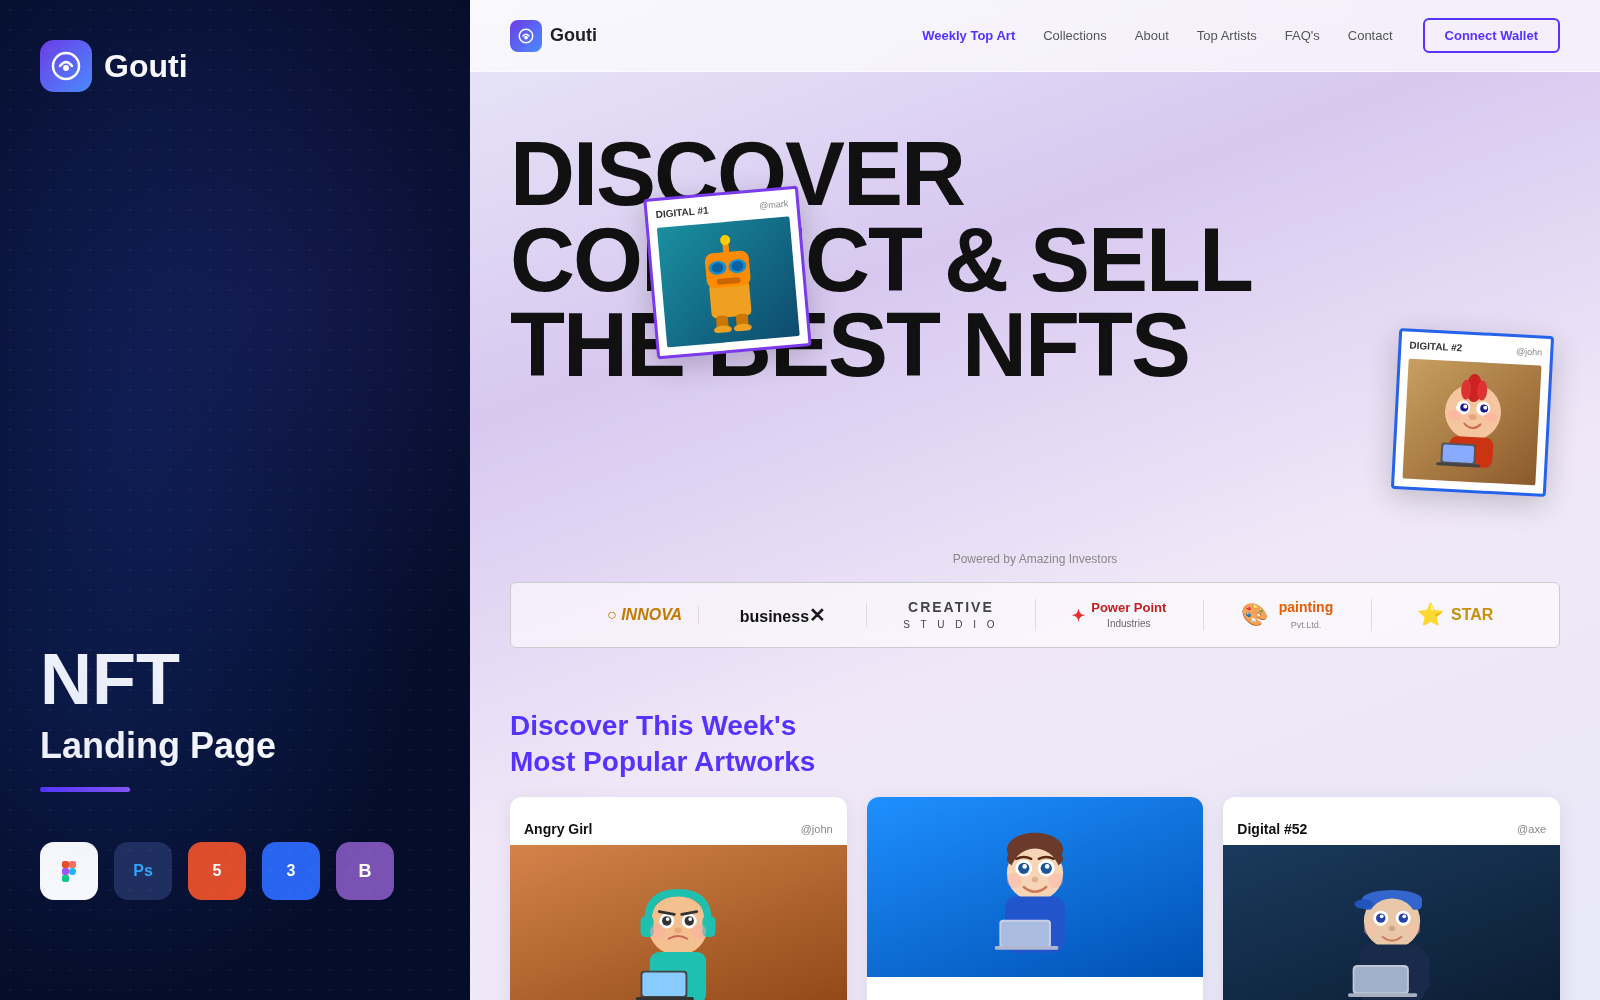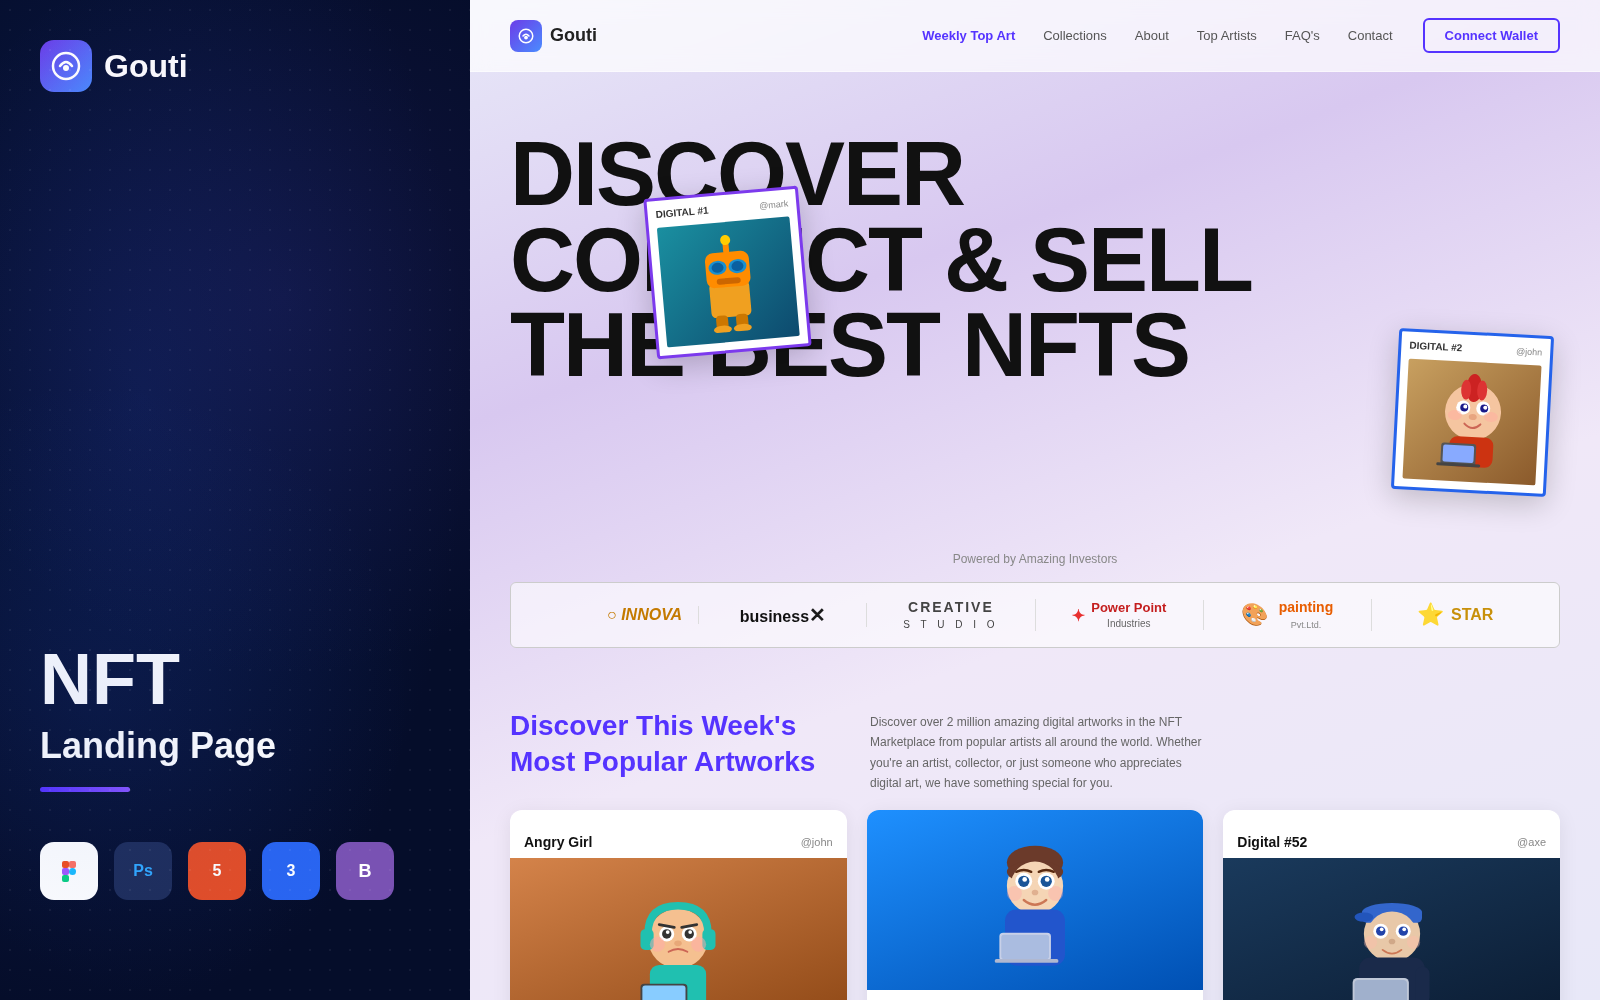--- a/index.html
+++ b/index.html
@@ -424,21 +424,20 @@
         <span style="margin-left:6px; font-size:16px; font-weight:800; color:#c8900a;">STAR</span>
       </div>
     </div>
   </div>
 
   <div class="discover-section">
     <div class="discover-top">
       <div class="discover-title">
         <span>Discover This Week's Most Popular </span><span style="color:#5533ff;">Artworks</span>
       </div>
-      <div class="discover-desc">Discover over 2 million amazing digital artworks in the NFT Marketplace from popular artists all around the world. Whether you're an artist, collector, or just someone who appreciates digital art, we have something special for you.</div>
     </div>
 
     <div class="artworks-grid">
 
       <div class="artwork-card">
         <div class="artwork-card-header">
           <span class="artwork-title">Angry Girl</span>
           <span class="artwork-author">@john</span>
         </div>
         <div class="artwork-img-angry">

